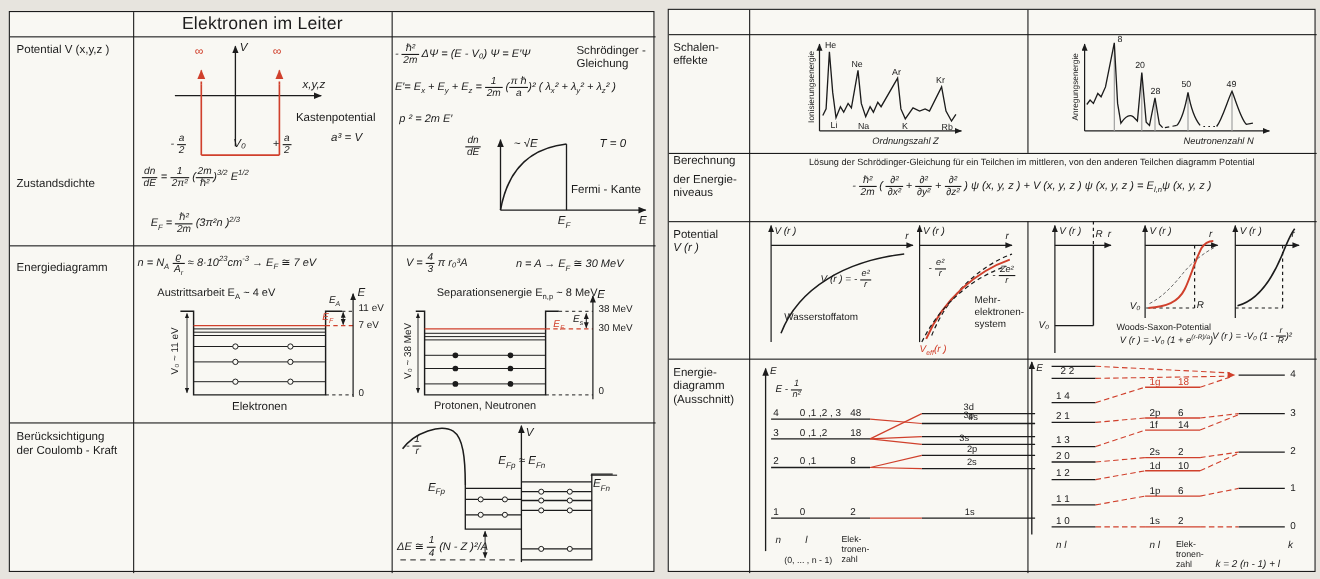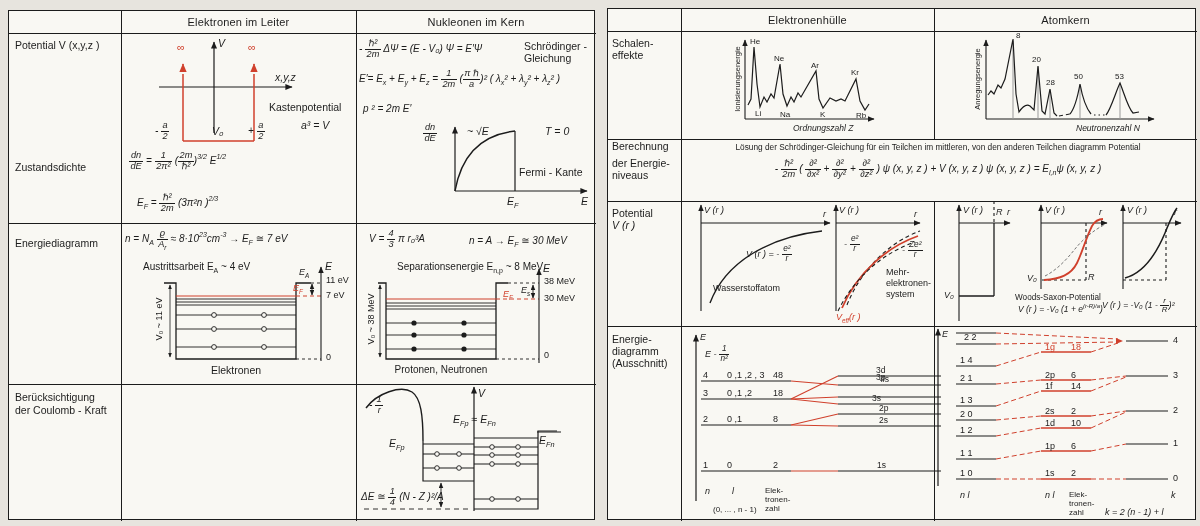--- a/index.html
+++ b/index.html
@@ -12,21 +12,21 @@
   .lb{position:absolute;white-space:nowrap;font-size:10.5px;line-height:1.15}
   .f{font-size:10px}
   .t{font-size:9px}
   .s{font-size:8.5px}
   .xs{font-size:8px}
   .c{text-align:center}
   .red{color:#d0402c}
   .it{font-style:italic}
   .rot{transform:translate(-50%,-50%) rotate(-90deg);transform-origin:center}
   .hdr{position:absolute;display:flex;align-items:center;justify-content:center;
-       font-size:11px;letter-spacing:.2px}
+       font-size:16px;letter-spacing:.2px}
   .fr{display:inline-block;vertical-align:middle;text-align:center;line-height:1.05}
   .fr>span{display:block;padding:0 1.5px;font-size:92%}
   .fr>span:first-child{border-bottom:1px solid #1c1c1c}
   sub,sup{font-size:70%;line-height:0}
   svg{position:absolute;left:0;top:0;overflow:visible}
   .lvrow{position:absolute;display:flex;font-size:9px}
 </style>
 </head>
 <body>
 
@@ -42,21 +42,20 @@
 </svg>
 
 <div class="pn" style="left:8px;top:10px;width:587px;height:510px">
   <div class="vl" style="left:112px;top:0;height:510px"></div>
   <div class="vl" style="left:347px;top:0;height:510px"></div>
   <div class="hl" style="left:0;top:22px;width:587px"></div>
   <div class="hl" style="left:0;top:212px;width:587px"></div>
   <div class="hl" style="left:0;top:373px;width:587px"></div>
 
   <div class="hdr" style="left:112px;top:0;width:235px;height:22px">Elektronen im Leiter</div>
-  <div class="hdr" style="left:347px;top:0;width:240px;height:22px">Nukleonen im Kern</div>
 
   <div class="lb" style="left:6px;top:28px">Potential V (x,y,z )</div>
   <div class="lb" style="left:6px;top:150px">Zustandsdichte</div>
   <div class="lb" style="left:6px;top:226px">Energiediagramm</div>
   <div class="lb" style="left:6px;top:380px">Berücksichtigung</div>
   <div class="lb" style="left:6px;top:393px">der Coulomb - Kraft</div>
 
   <svg width="587" height="510">
 
     <g stroke="#1c1c1c" fill="none" stroke-width="1.2">
@@ -228,22 +227,20 @@
 
 <div class="pn" style="left:607px;top:8px;width:589px;height:512px">
   <div class="vl" style="left:73px;top:0;height:512px"></div>
   <div class="vl" style="left:326px;top:0;height:130px"></div>
   <div class="vl" style="left:326px;top:192px;height:320px"></div>
   <div class="hl" style="left:0;top:22px;width:589px"></div>
   <div class="hl" style="left:0;top:130px;width:589px"></div>
   <div class="hl" style="left:0;top:192px;width:589px"></div>
   <div class="hl" style="left:0;top:317px;width:589px"></div>
 
-  <div class="hdr" style="left:73px;top:0;width:253px;height:22px">Elektronenhülle</div>
-  <div class="hdr" style="left:326px;top:0;width:263px;height:22px">Atomkern</div>
 
   <div class="lb" style="left:4px;top:28px">Schalen-</div>
   <div class="lb" style="left:4px;top:40px">effekte</div>
   <div class="lb" style="left:4px;top:131px">Berechnung</div>
   <div class="lb" style="left:4px;top:148px">der Energie-</div>
   <div class="lb" style="left:4px;top:160px">niveaus</div>
   <div class="lb" style="left:4px;top:198px">Potential</div>
   <div class="lb it" style="left:4px;top:210px">V (r )</div>
   <div class="lb" style="left:4px;top:324px">Energie-</div>
   <div class="lb" style="left:4px;top:336px">diagramm</div>
@@ -394,21 +391,21 @@
   <div class="lb xs" style="left:172px;top:101px">Na</div>
   <div class="lb xs" style="left:212px;top:101px">K</div>
   <div class="lb xs" style="left:248px;top:102px">Rb</div>
 
   <div class="lb rot" style="left:370px;top:70px;font-size:7.5px">Anregungsenergie</div>
   <div class="lb s it" style="left:468px;top:115px">Neutronenzahl N</div>
   <div class="lb xs" style="left:408px;top:22px">8</div>
   <div class="lb xs" style="left:424px;top:46px">20</div>
   <div class="lb xs" style="left:438px;top:69px">28</div>
   <div class="lb xs" style="left:466px;top:63px">50</div>
-  <div class="lb xs" style="left:507px;top:63px">53</div>
+  <div class="lb xs" style="left:507px;top:63px">49</div>
 
   <div class="lb c" style="left:75px;top:134px;width:510px;font-size:8.3px;white-space:normal">Lösung der Schrödinger-Gleichung für ein Teilchen im mittleren, von den anderen Teilchen diagramm Potential</div>
   <div class="lb it c f" style="left:75px;top:150px;width:510px">- <span class="fr"><span>ℏ²</span><span>2m</span></span> ( <span class="fr"><span>∂²</span><span>∂x²</span></span> + <span class="fr"><span>∂²</span><span>∂y²</span></span> + <span class="fr"><span>∂²</span><span>∂z²</span></span> ) ψ (x, y, z ) + V (x, y, z ) ψ (x, y, z ) = E<sub>l,n</sub>ψ (x, y, z )</div>
 
   <div class="lb it t" style="left:96px;top:196px">V (r )</div>
   <div class="lb it t" style="left:215px;top:200px">r</div>
   <div class="lb it t" style="left:138px;top:236px">V (r ) = - <span class="fr"><span>e²</span><span>r</span></span></div>
   <div class="lb t" style="left:105px;top:274px">Wasserstoffatom</div>
 
   <div class="lb it t" style="left:231px;top:196px">V (r )</div>

